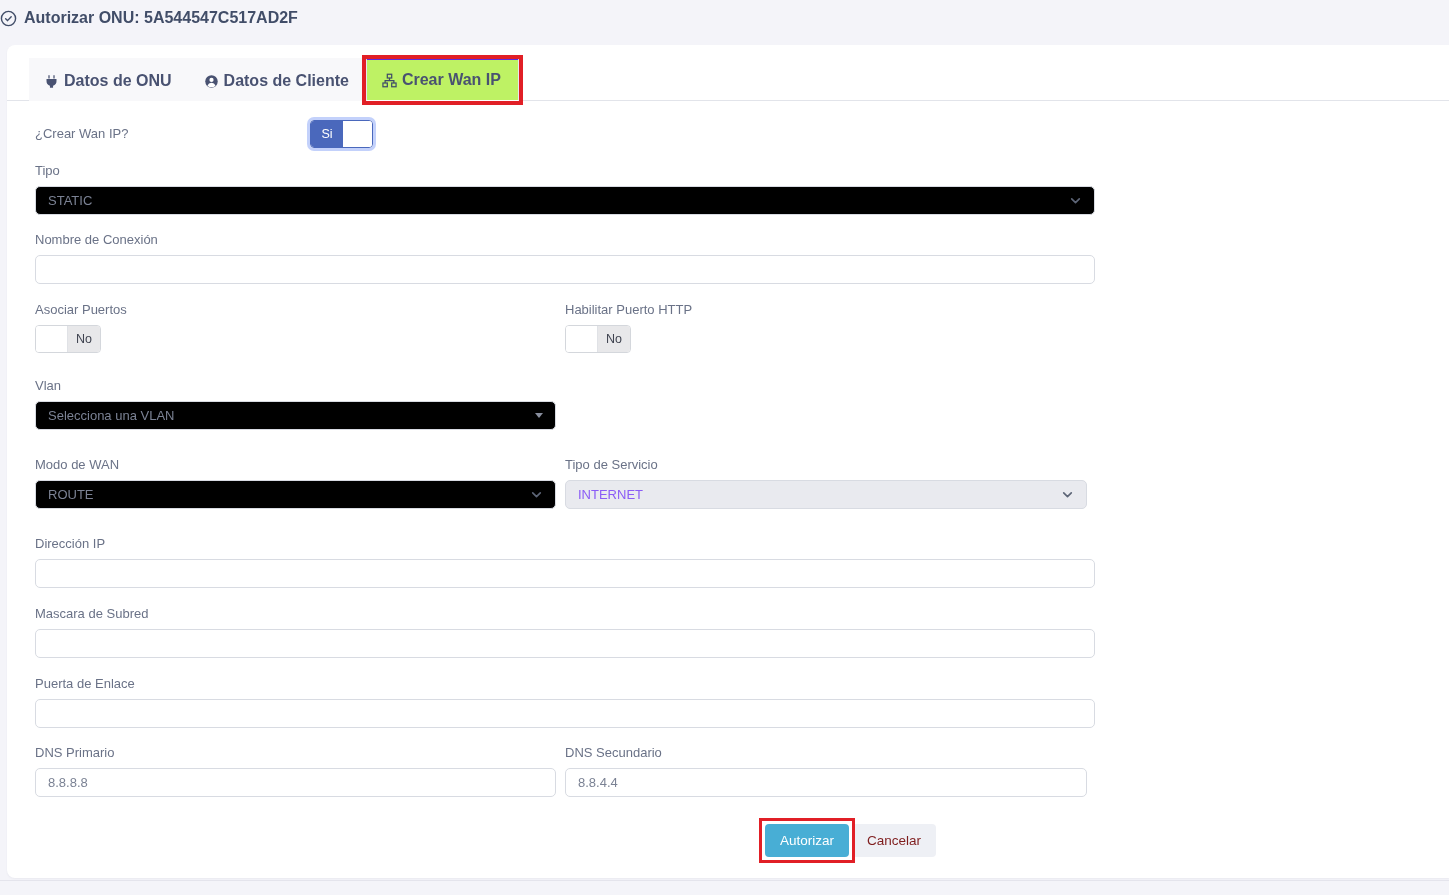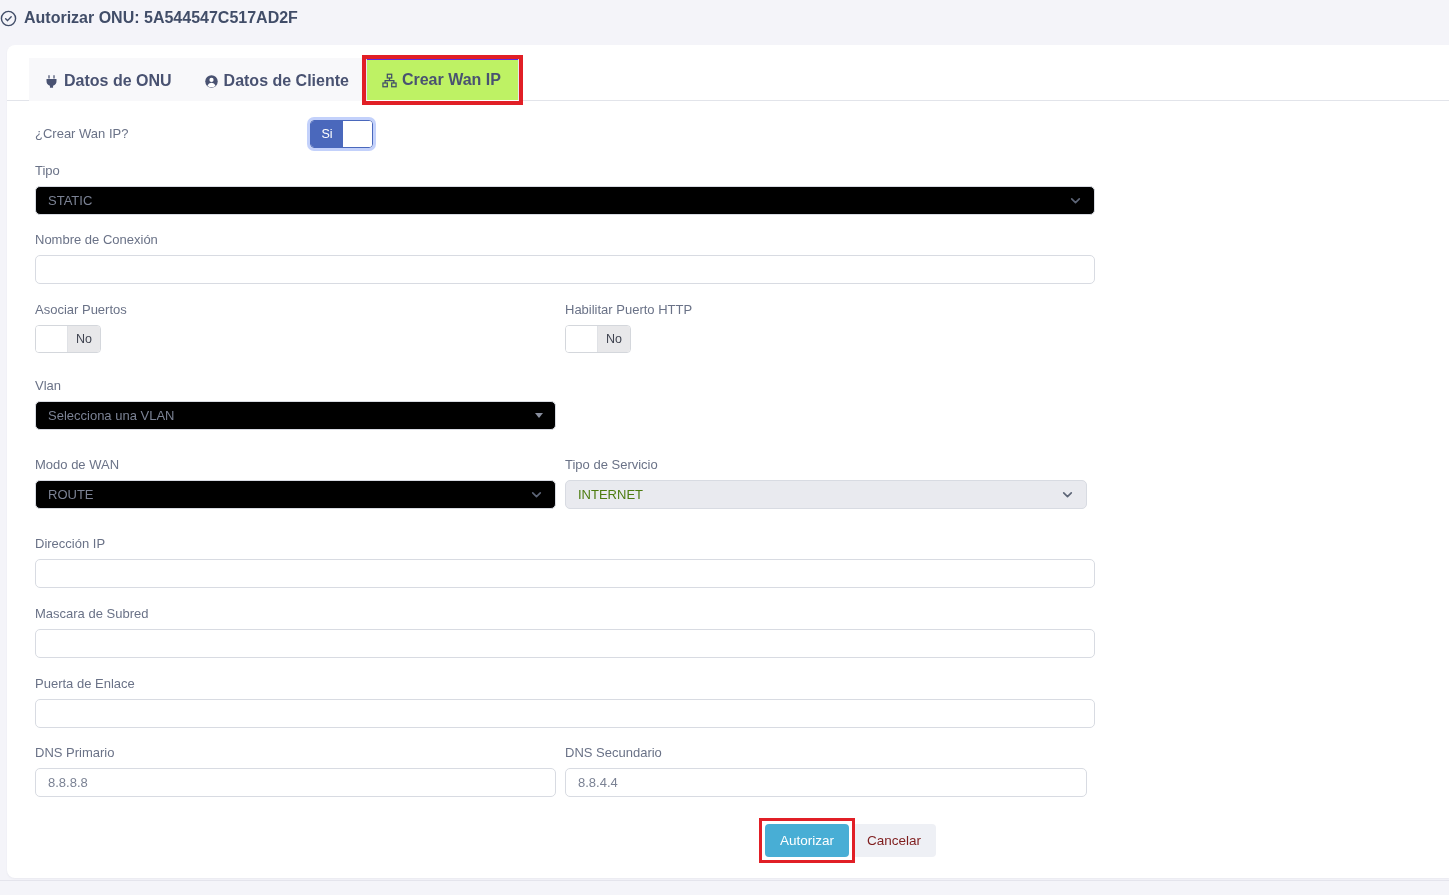--- a/index.html
+++ b/index.html
@@ -66,21 +66,21 @@
   }
 
   .select {
     display:flex; align-items:center; justify-content:space-between;
     width:100%; height:29px;
     border:1px solid #d8dbe2; border-radius:5px;
     background:#000000; padding:0 12px;
     font-size:13px; color:#7b8294; cursor:pointer;
   }
   .select .chev { width:13px; height:13px; color:#5d6577; flex:0 0 auto; }
-  .select.disabled { background:#e9eaef; color:#4d7c0f; cursor:default; }
+  .select.disabled { background:#e9eaef; color:#8b5cf6; cursor:default; }
   .caret-down { width:0; height:0; border-left:4.5px solid transparent; border-right:4.5px solid transparent; border-top:5px solid #888e9e; }
 
   
   .toggle { display:flex; height:28px; border-radius:4px; overflow:hidden; font-size:12.5px; cursor:pointer; }
   .toggle-on {
     width:63px; border:1px solid #4a68bc;
     box-shadow:0 0 0 3px rgba(104,141,245,.40);
   }
   .toggle-on .half-label { background:#4a68bc; color:#fff; width:32px; display:flex; align-items:center; justify-content:center; }
   .toggle-on .half-knob  { background:#fff; flex:1; }

